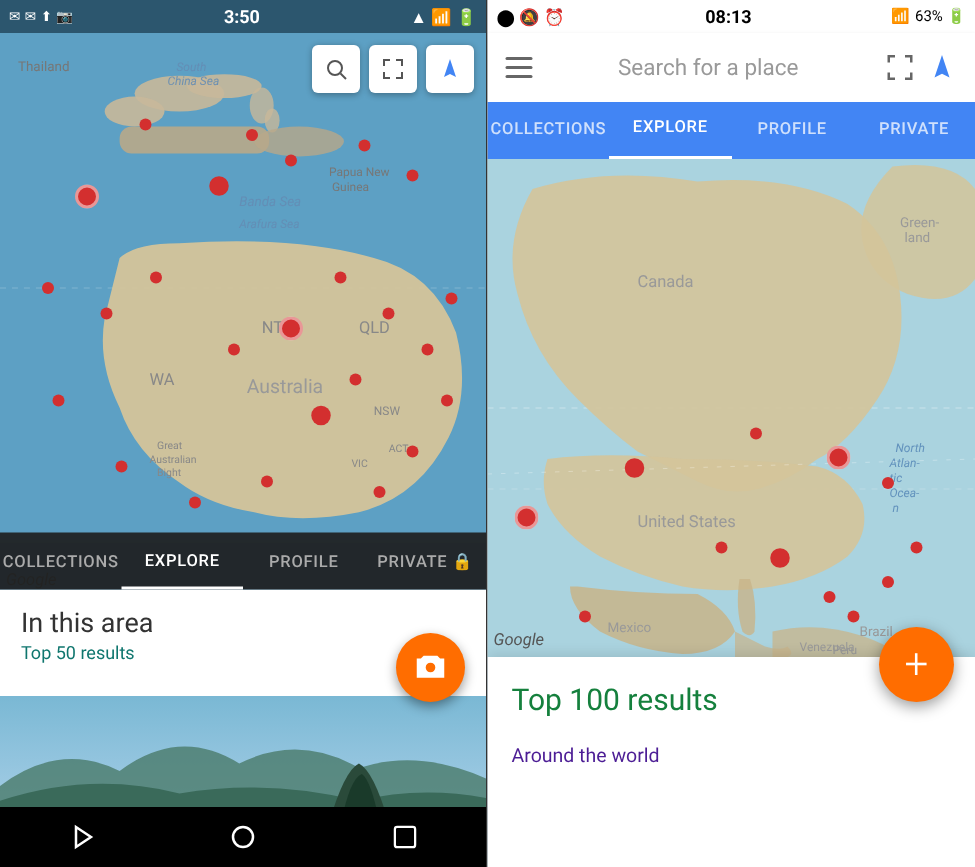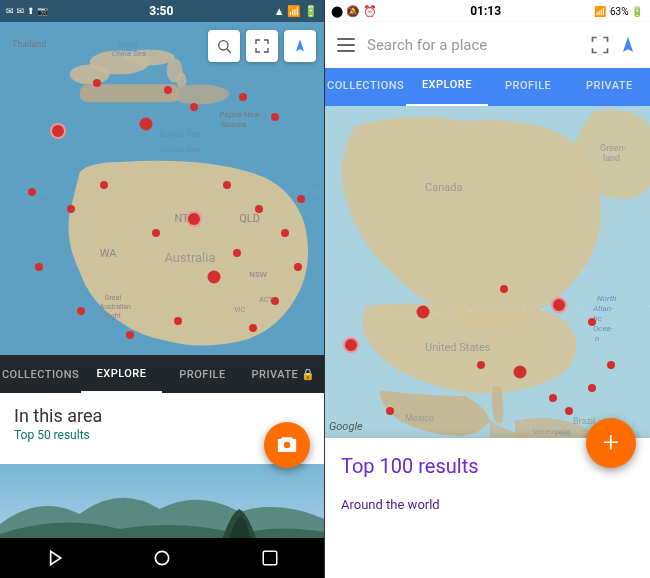--- a/index.html
+++ b/index.html
@@ -214,20 +214,21 @@
       box-shadow: 0 1px 3px rgba(0,0,0,0.15);
       gap: 12px;
     }
 
     .search-input-right {
       flex: 1;
       font-size: 15px;
       color: #999;
       border: none;
       outline: none;
+      margin-left: 45px;
     }
 
     
     .tabs-bar-right {
       position: absolute;
       top: 68px;
       left: 0; right: 0;
       height: 38px;
       background: #4285f4;
       display: flex;
@@ -276,21 +277,21 @@
       box-shadow: 0 -2px 8px rgba(0,0,0,0.1);
     }
 
     .panel-text-right {
       padding: 16px 16px 6px;
     }
 
     .panel-title-right {
       font-size: 20px;
       font-weight: 400;
-      color: #6d28d9;
+      color: #15803d;
     }
 
     .panel-sub-right {
       font-size: 13px;
       color: #4c1d95;
       margin-top: 19px;
     }
 
     
     .fab-right {
@@ -529,21 +530,21 @@
 </div>
 
 <div class="phone-right">
 
   <div class="status-bar-right">
     <div class="status-icons">
       <span style="font-size:11px;">⬤</span>
       <span style="font-size:11px;">🔕</span>
       <span style="font-size:11px;">⏰</span>
     </div>
-    <span class="status-time">01:13</span>
+    <span class="status-time">08:13</span>
     <div class="status-icons">
       <span style="font-size:10px;">📶</span>
       <span style="font-size:10px;">63%</span>
       <span style="font-size:10px;">🔋</span>
     </div>
   </div>
 
   <div class="search-bar-right">
     <div class="hamburger">
       <span></span>

